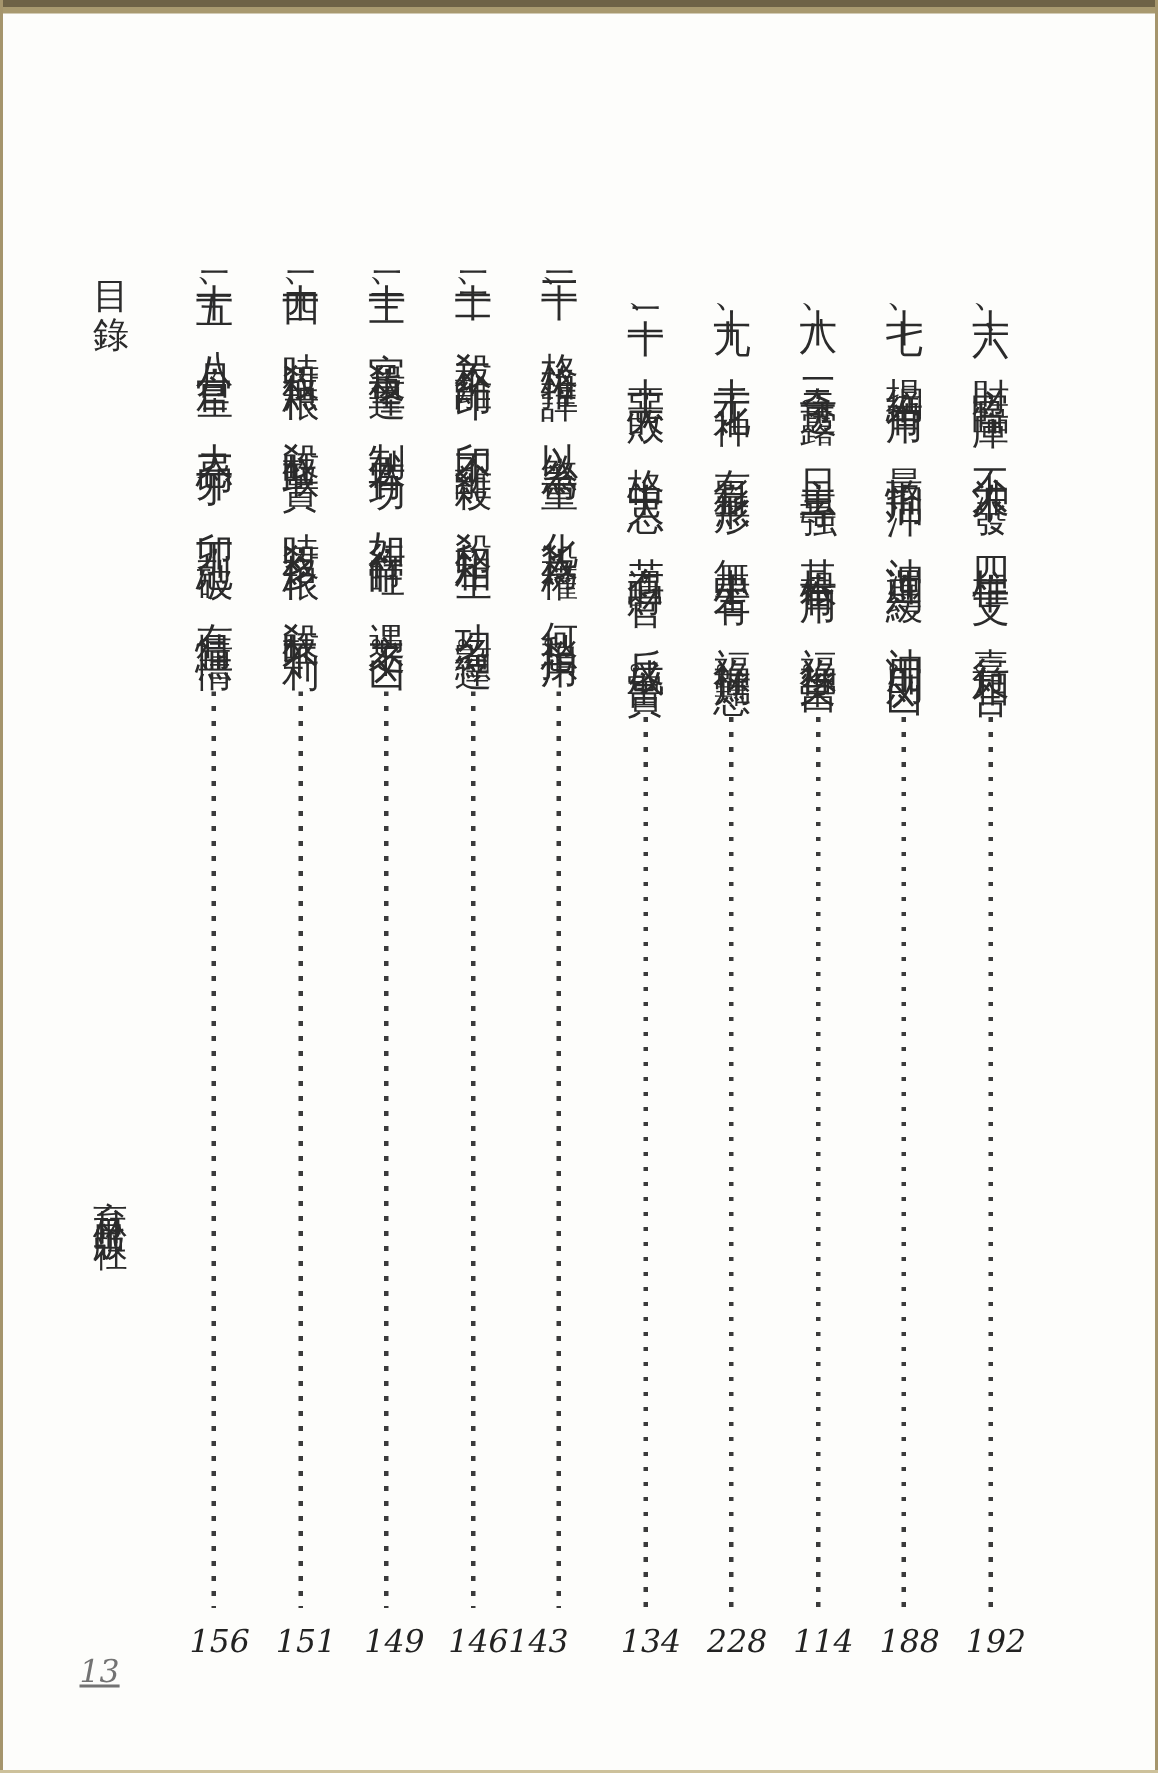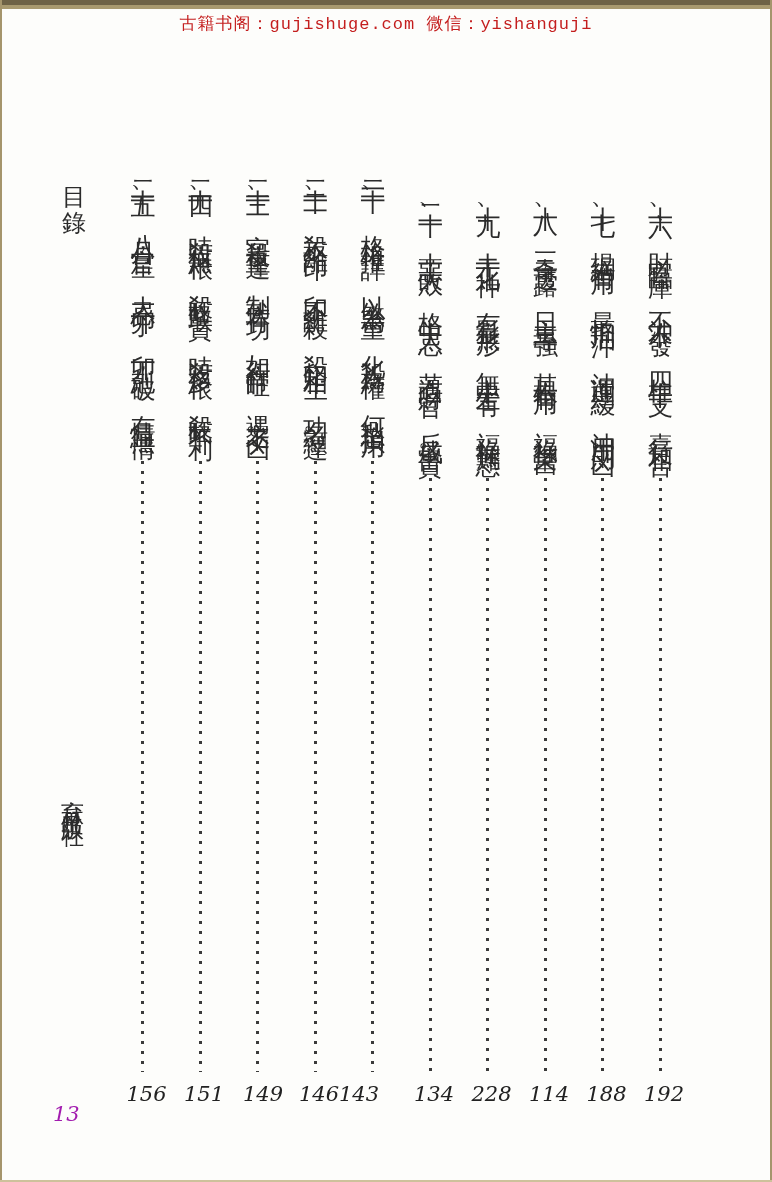--- a/index.html
+++ b/index.html
@@ -66,33 +66,32 @@
 
   .pagenum{
     position:absolute;top:1082px;
     width:60px;text-align:right;
     font-style:italic;
     font-size:21px;color:#222;
     font-family:"DejaVu Serif","Liberation Serif",serif;
   }
   .folio{
     position:absolute;left:53px;top:1102px;
-    font-style:italic;font-size:21px;color:#a21caf;
+    font-style:italic;font-size:21px;color:#737373;text-decoration:underline;
   }
 </style>
 </head>
 <body>
 
 <div class="page">
   <div class="band-top"></div>
   <div class="edge-left"></div>
   <div class="edge-right"></div>
   <div class="edge-bottom"></div>
 
-  <div class="header-line">古籍书阁：gujishuge.com 微信：yishanguji</div>
 
   <div class="section-title vtext">目錄</div>
 
   <div id="toc-container">
   <div class="toc-col" style="left: 642px; top: 186px; height: 886px;">
     <span class="vtext">十六、財官臨庫，不沖不發，四柱干支，喜行相合。</span>
     <div class="leader"></div>
   </div>
 <span class="pagenum" style="left: 624px;">192</span>
   <div class="toc-col" style="left: 584.5px; top: 186px; height: 886px;">

